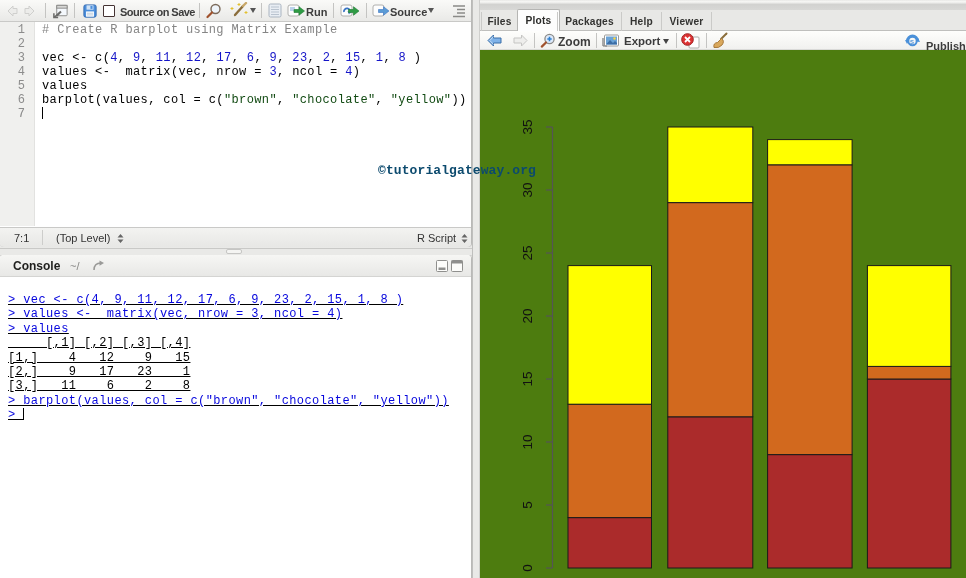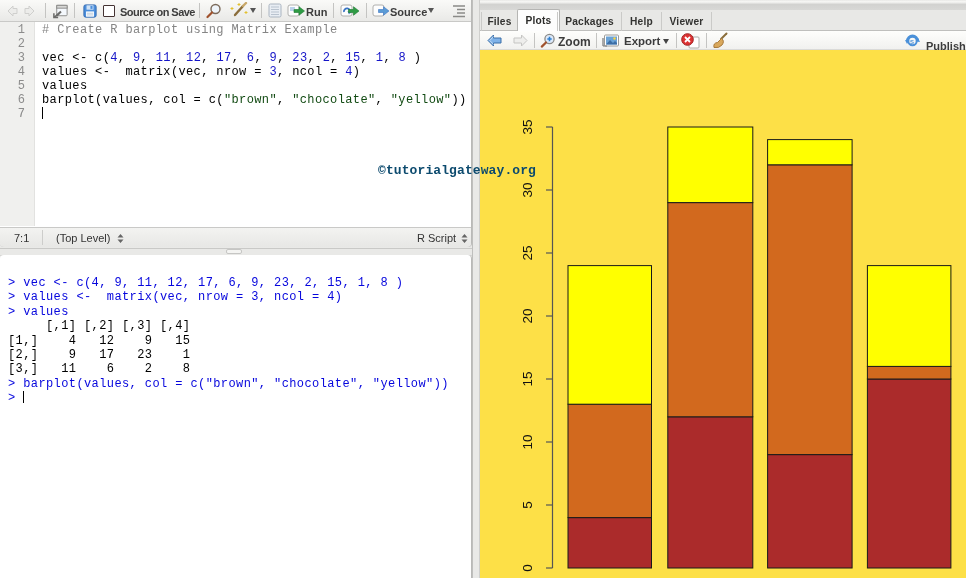--- a/index.html
+++ b/index.html
@@ -14,24 +14,24 @@
 #gutter { left:0; top:22px; width:35px; height:204px; background:#f0f0ee; border-right:1px solid #e2e2e0; }
 #lnums { position:absolute; left:0; top:1px; width:25px; text-align:right; font-family:"Liberation Mono", monospace; font-size:12px; line-height:14px; color:#8c8c8c; }
 #code { left:42px; top:23px; font-family:"Liberation Mono", monospace; font-size:12px; letter-spacing:0.38px; line-height:14px; white-space:pre; color:#000; }
 #code .cm { color:#858585; }
 #code .nu { color:#1515c8; }
 #code .st { color:#114a12; }
 .cursor { display:inline-block; width:1px; height:12px; background:#000; vertical-align:-2px; }
 #edstatus { left:0; top:227px; width:471px; height:20px; background:linear-gradient(#f3f3f1,#e7e7e5); border-top:1px solid #c9c9c7; border-radius:0 0 4px 4px; font-size:11px; color:#333;padding-left:28px; }
 #console { left:0; top:255px; width:472px; height:323px; background:#fff; border-right:1px solid #b9b9b7; border-radius:4px 4px 0 0; }
 #conhdr { left:0; top:0; width:471px; height:22px; background:linear-gradient(#f6f6f4,#e8e8e6); border-bottom:1px solid #d4d4d2; border-radius:4px 4px 0 0; }
-#conbody { left:8px; top:21px; font-family:"Liberation Mono", monospace; font-size:12px; letter-spacing:0.4px; line-height:14.4px; white-space:pre; color:#000; }
+#conbody { left:8px; top:38px; font-family:"Liberation Mono", monospace; font-size:12px; letter-spacing:0.4px; line-height:14.4px; white-space:pre; color:#000;text-decoration:underline; }
 #conbody .in { color:#0606dd; }
 
-#right { left:480px; top:0; width:486px; height:578px; background:#fde047; }
+#right { left:480px; top:0; width:486px; height:578px; background:#4d7c0f; }
 #rtop { left:0; top:0; width:486px; height:10px; background:linear-gradient(#e8e8e6 0%, #f8f8f6 18%, #d2d2d0 45%, #d8d8d6 100%); }
 #rtabs { left:0; top:10px; width:486px; height:21px; background:#e8e8e6; border-bottom:1px solid #bfbfbd; }
 .tab { position:absolute; top:2px; height:19px; border-left:1px solid #cacac8; font-size:10.2px; font-weight:bold; color:#333331; text-align:center; line-height:19px; letter-spacing:0.2px; }
 #tabplots { position:absolute; top:-1px; height:22px; background:#fdfdfd; border:1px solid #b5b5b3; border-bottom:none; border-radius:2px 2px 0 0; font-size:10.2px; font-weight:bold; color:#2b2b29; text-align:center; line-height:21px; letter-spacing:0.2px; }
 #rtools { left:0; top:31px; width:486px; height:19px; background:linear-gradient(#fefefc,#f1f1ef); border-bottom:1px solid #dadad8; }
 
 #wm { left:378px; top:163px; font-family:"Liberation Mono", monospace; font-size:13px; font-weight:bold; color:#0c4a6e; letter-spacing:0.1px; }
 </style>
 </head>
 <body>
@@ -131,20 +131,36 @@
   </div>
 </div>
 
 <div class="abs" style="left:0;top:247.5px;width:472px;height:1px;background:#c9c9c7"></div>
 <div class="abs" style="left:0;top:254.5px;width:472px;height:1px;background:#d6d6d4"></div>
 <div class="abs" style="left:226px;top:249px;width:16px;height:4.5px;background:#f4f4f2;border:1px solid #c6c6c4;border-radius:2px"></div>
 <div class="abs" style="left:471.5px;top:0;width:1px;height:578px;background:#bfbfbd"></div>
 <div class="abs" style="left:479px;top:0;width:1px;height:578px;background:#cfcfcd"></div>
 
 <div id="console" class="abs">
+  <div id="conhdr" class="abs">
+    <span class="abs" style="left:13px;top:4px;font-size:12px;font-weight:bold;color:#1f1f1d">Console</span>
+    <span class="abs" style="left:70px;top:5px;font-size:11px;color:#8a8a88">~/</span>
+    <svg class="abs" style="left:92px;top:5px" width="16" height="12" viewBox="0 0 16 12">
+      <path d="M2 10 Q2 3 9 3" stroke="#9a9a98" stroke-width="1.6" fill="none"></path>
+      <path d="M7.5 0.5 L12 3 L7.5 5.8 Z" fill="#9a9a98"></path>
+    </svg>
+    <svg class="abs" style="left:436px;top:5px" width="12" height="12" viewBox="0 0 12 12">
+      <rect x="0.5" y="0.5" width="11" height="11" rx="1" fill="#fcfcfa" stroke="#8f8f8d"></rect>
+      <rect x="2.5" y="7.5" width="7" height="2.5" fill="#8f8f8d"></rect>
+    </svg>
+    <svg class="abs" style="left:451px;top:5px" width="12" height="12" viewBox="0 0 12 12">
+      <rect x="0.5" y="0.5" width="11" height="11" rx="1" fill="#fcfcfa" stroke="#8f8f8d"></rect>
+      <rect x="0.5" y="0.5" width="11" height="3" fill="#8f8f8d"></rect>
+    </svg>
+  </div>
   <div id="conbody" class="abs"><span class="in">&gt; vec &lt;- c(4, 9, 11, 12, 17, 6, 9, 23, 2, 15, 1, 8 )</span>
 <span class="in">&gt; values &lt;-  matrix(vec, nrow = 3, ncol = 4)</span>
 <span class="in">&gt; values</span>
      [,1] [,2] [,3] [,4]
 [1,]    4   12    9   15
 [2,]    9   17   23    1
 [3,]   11    6    2    8
 <span class="in">&gt; barplot(values, col = c("brown", "chocolate", "yellow"))</span>
 <span class="in">&gt; </span><span class="cursor"></span></div>
 </div>

